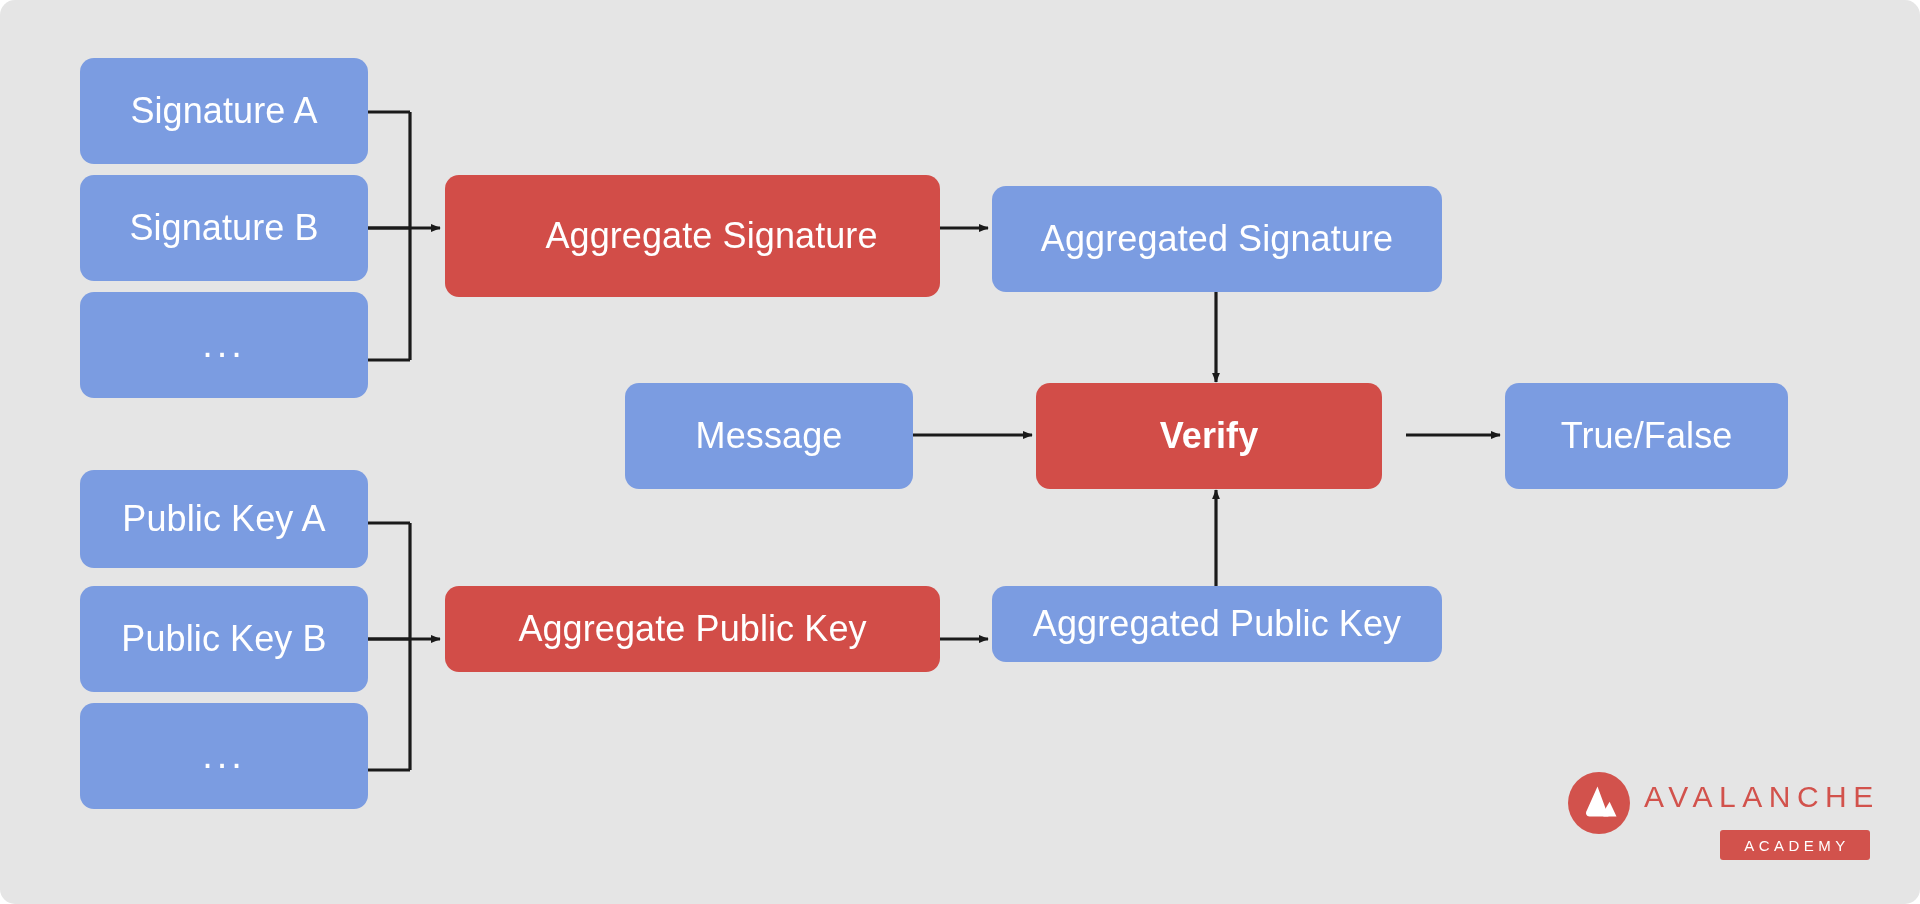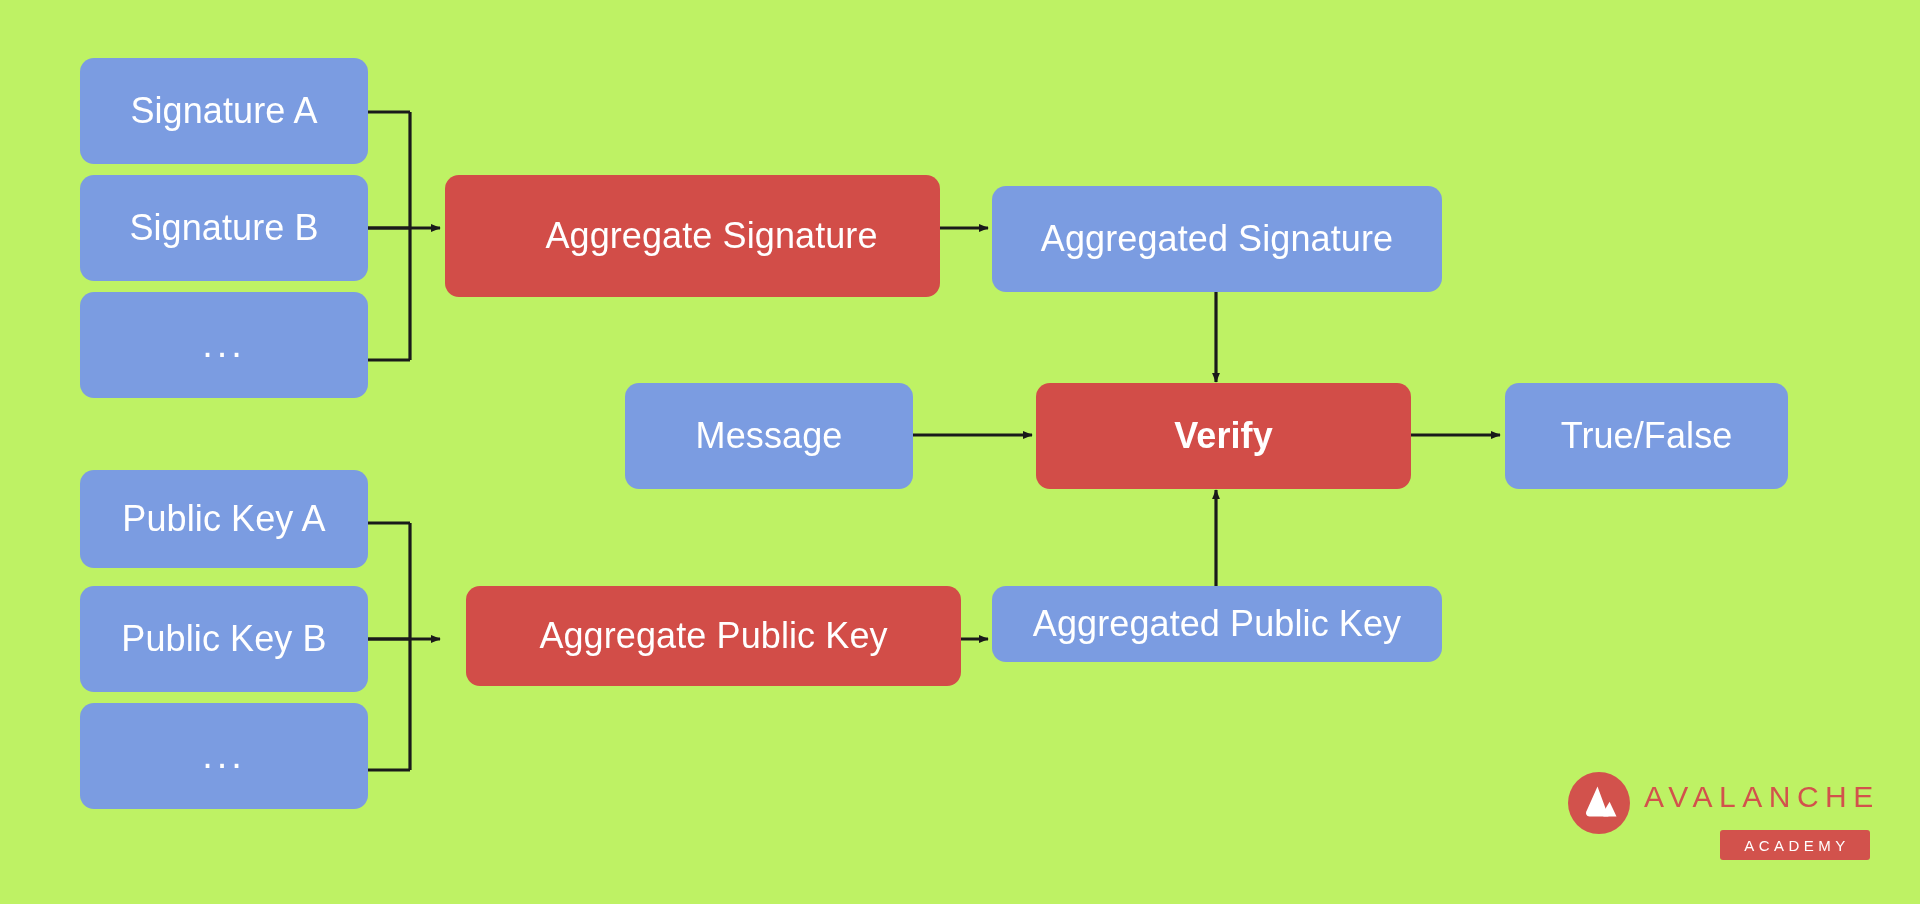--- a/index.html
+++ b/index.html
@@ -9,22 +9,23 @@
     background: #ffffff;
   }
   body {
     font-family: "Liberation Sans", sans-serif;
     -webkit-font-smoothing: antialiased;
   }
   #stage {
     position: relative;
     width: 1920px;
     height: 904px;
-    background: #bef264;
+    background: #e5e5e5;
     overflow: hidden;
+    border-radius: 15px;
   }
   #edges {
     position: absolute;
     left: 0;
     top: 0;
     width: 1920px;
     height: 904px;
     pointer-events: none;
   }
   .node {
@@ -142,31 +143,31 @@
   <div class="node blue" style="left:80px;  top:175px; width:288px; height:106px;">Signature B</div>
 
   <div class="node blue ellipsis" style="left:80px; top:292px; width:288px; height:106px;">...</div>
 
   <div class="node red" style="left:445px; top:175px; width:495px; height:122px;padding-left:48px;">Aggregate Signature</div>
 
   <div class="node blue" style="left:992px; top:186px; width:450px; height:106px;">Aggregated Signature</div>
 
   <div class="node blue" style="left:625px; top:383px; width:288px; height:106px;">Message</div>
 
-  <div class="node red bold" style="left:1036px; top:383px; width:375px; height:106px;">Verify</div>
+  <div class="node red bold" style="left:1036px; top:383px; width:346px; height:106px;">Verify</div>
 
   <div class="node blue" style="left:1505px; top:383px; width:283px; height:106px;">True/False</div>
 
   <div class="node blue" style="left:80px;  top:470px; width:288px; height:98px;">Public Key A</div>
 
   <div class="node blue" style="left:80px;  top:586px; width:288px; height:106px;">Public Key B</div>
 
   <div class="node blue ellipsis" style="left:80px; top:703px; width:288px; height:106px;">...</div>
 
-  <div class="node red" style="left:466px; top:586px; width:495px; height:100px;text-align:center;">Aggregate Public Key</div>
+  <div class="node red" style="left:445px; top:586px; width:495px; height:86px;text-align:center;">Aggregate Public Key</div>
 
   <div class="node blue" style="left:992px; top:586px; width:450px; height:76px;">Aggregated Public Key</div>
 
   <div id="logo">
     <svg id="logo-mark" viewBox="0 0 62 62">
       <circle cx="31" cy="31" r="31" fill="#d2524c"></circle>
       <path d="M29.5,14.5 L40.5,44.5 L32.5,44.5 L21.5,44.5 C18.5,44.5 17,41.5 18.8,38.6 Z" fill="#ffffff"></path>
       <path d="M41.6,29.8 L48.5,44.5 L41.0,44.5 L36.2,44.5 C34.6,44.5 33.8,42.7 34.7,41.2 Z" fill="#ffffff"></path>
     </svg>
     <div id="logo-wordmark">AVALANCHE</div>

